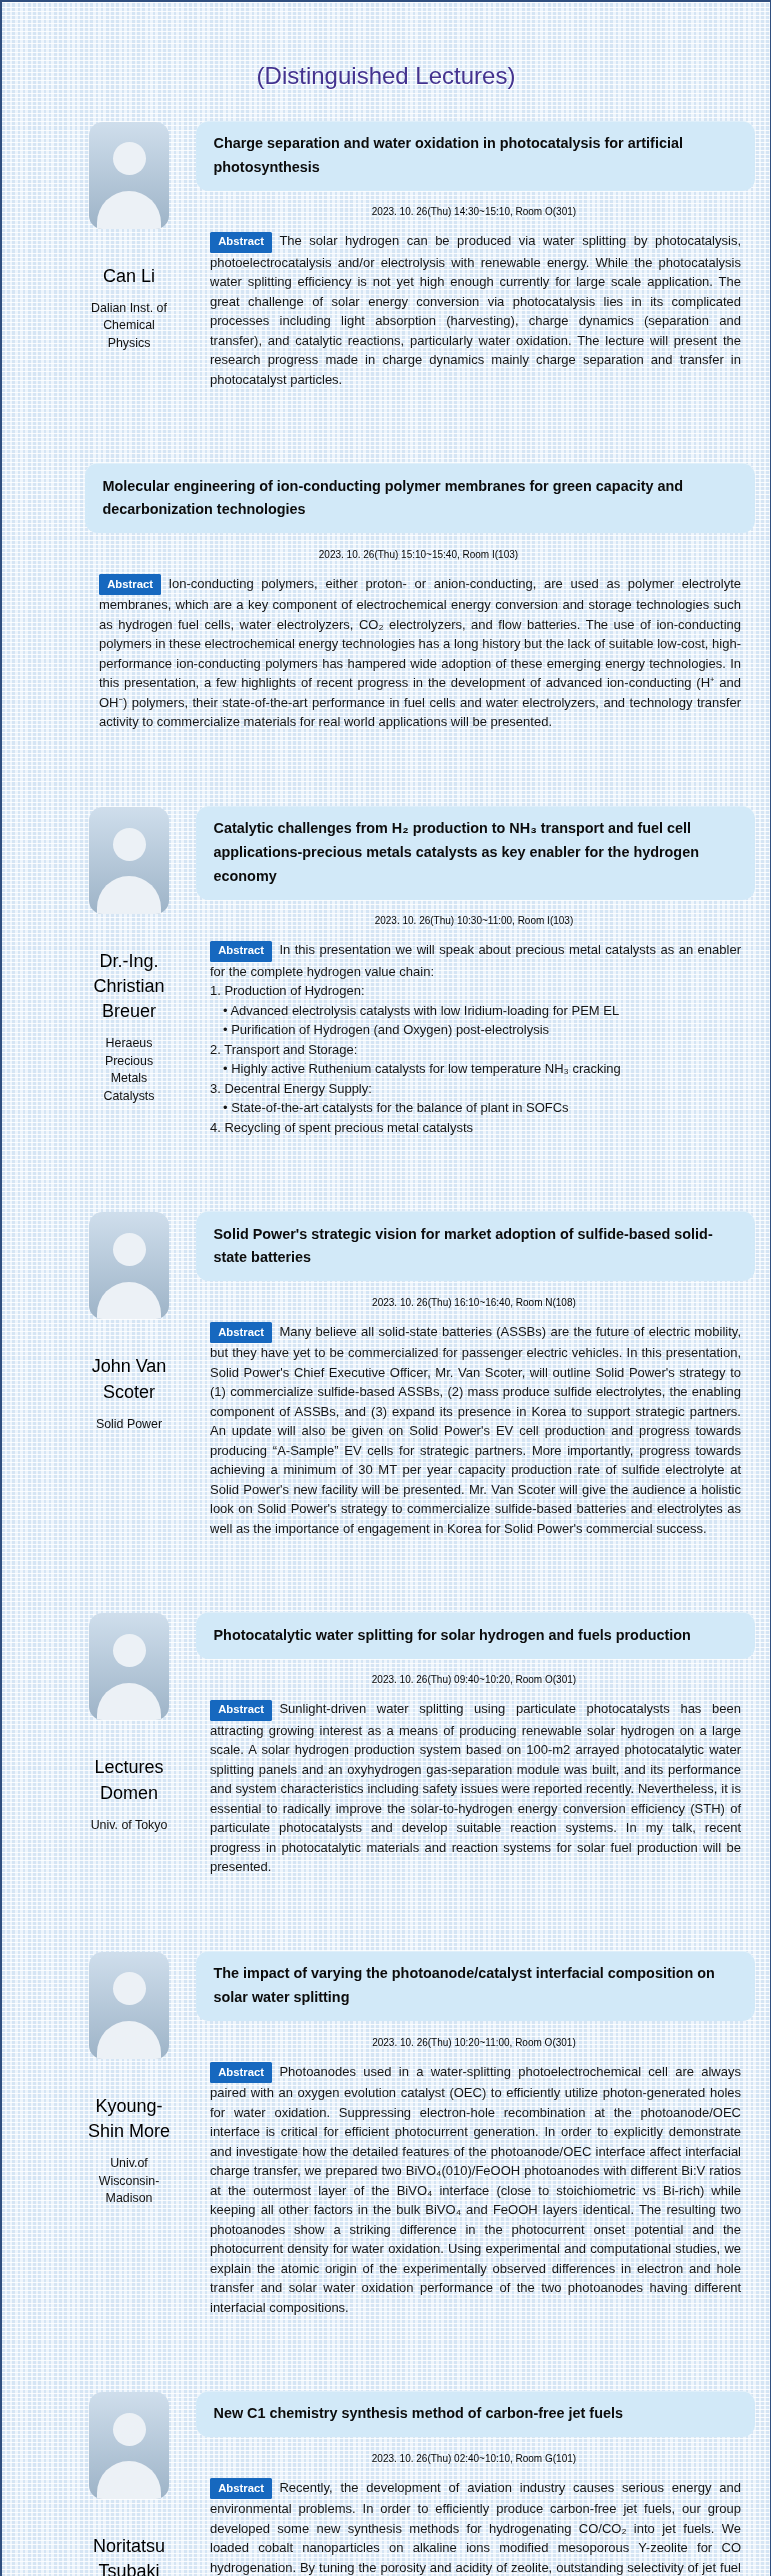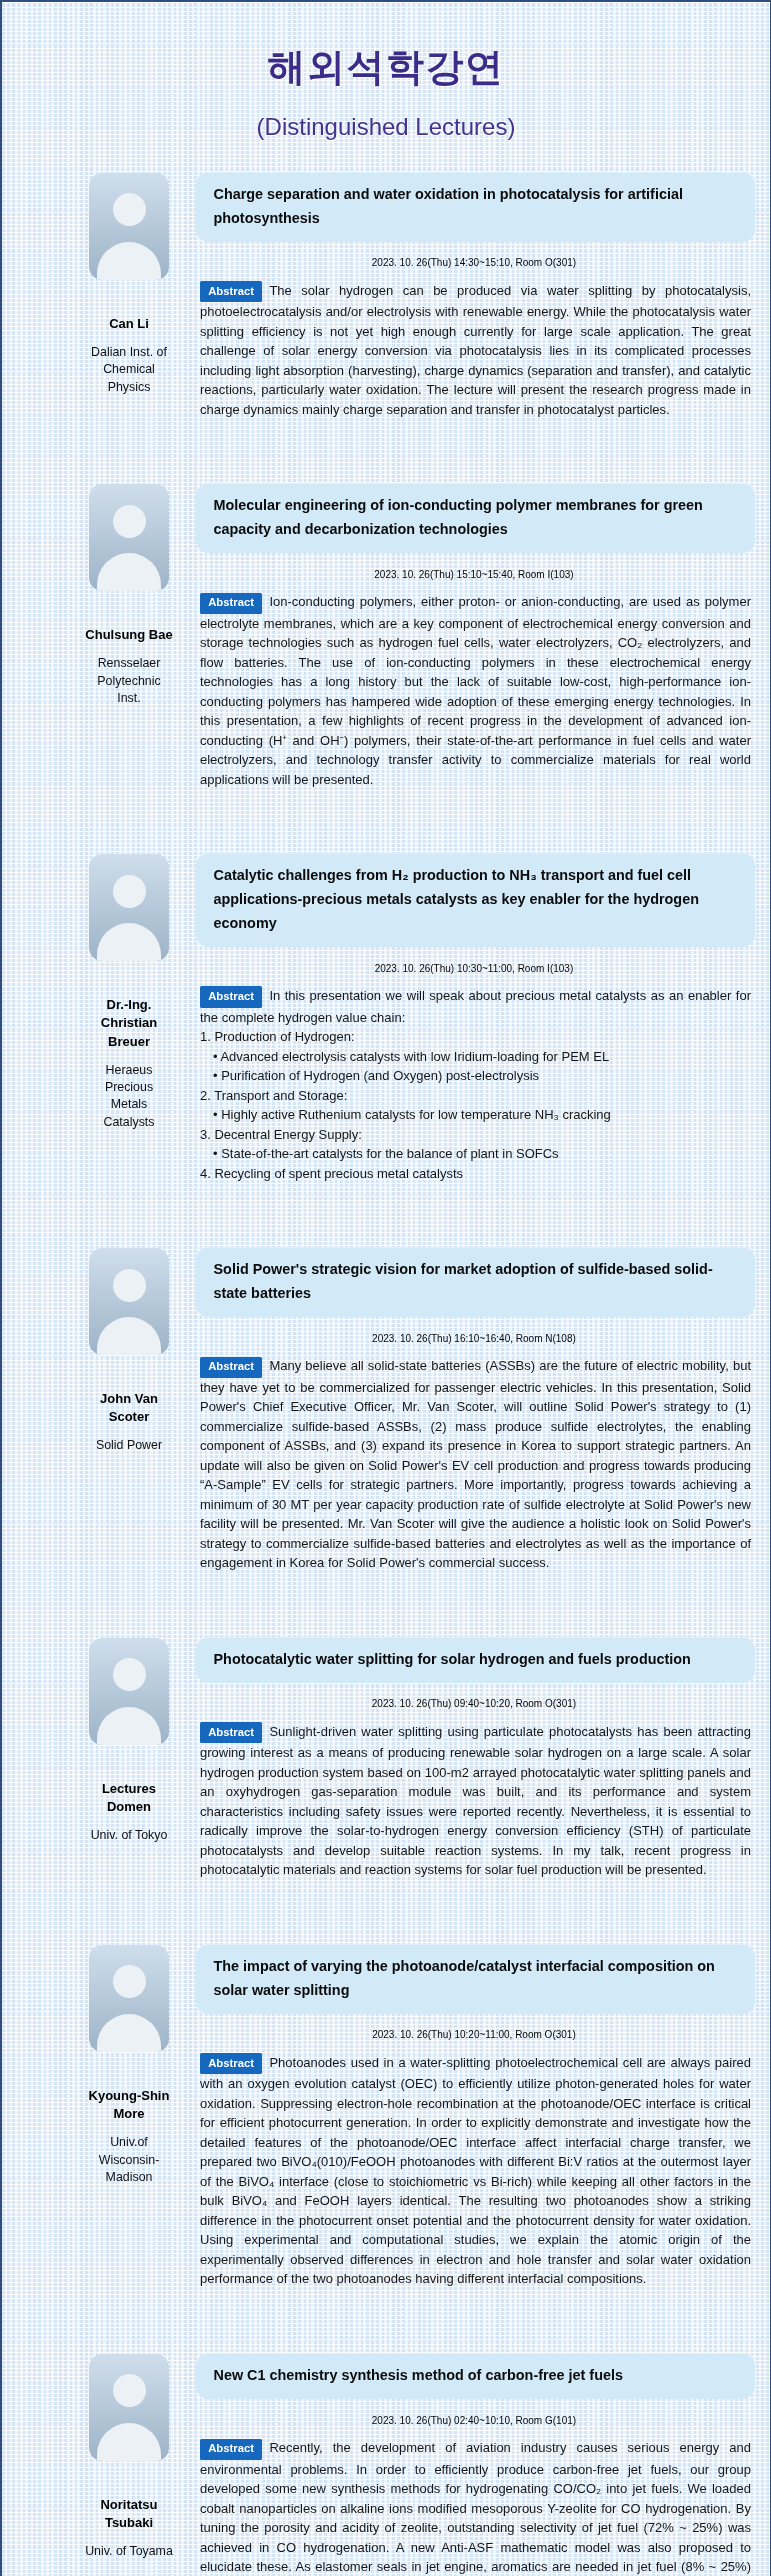--- a/index.html
+++ b/index.html
@@ -31,70 +31,64 @@
     position:relative;overflow:hidden;
   }
   .photo::before{
     content:"";position:absolute;width:33px;height:33px;border-radius:50%;
     background:#ecf1f6;top:20.6px;left:24px;
   }
   .photo::after{
     content:"";position:absolute;width:64px;height:44px;border-radius:32px 32px 0 0;
     background:#ecf1f6;bottom:-6.2px;left:8.2px;
   }
-  .name{font-weight:bold;font-size:13px;color:#000;line-height:1.4;margin-top:35px;}
+  .name{font-weight:normal;font-size:18px;color:#000;line-height:1.4;margin-top:35px;}
   .affil{font-size:12.4px;color:#111;line-height:1.4;margin-top:11px;}
   .rightcol{flex:1;min-width:0;}
   .title-box{
     background:#d2e9f8;border-radius:12.4px;padding:11.3px 17.5px;
     font-size:14.4px;font-weight:bold;color:#0c0c0c;line-height:1.65;
     box-shadow:0 0.5px 0 rgba(255,255,255,0.6) inset;
   }
   .datetime{
     text-align:center;font-weight:normal;font-size:10px;color:#060606;
     margin:15.5px 3.1px 12.4px 0;
   }
-  .abstract{margin:4px;font-size:13px;color:#161616;line-height:1.5;text-align:justify;}
+  .abstract{margin:14px;font-size:13px;color:#161616;line-height:1.5;text-align:justify;}
   .badge{
     display:inline-block;background:#1668bf;color:#ffffff;font-weight:bold;
     font-size:11.3px;padding:1.5px 8.2px 2.6px;border-radius:1.5px;margin-right:7.2px;
     vertical-align:baseline;
   }
   .abstract-text{white-space:pre-line;}
 </style>
 </head>
 <body>
 
 <div class="page">
   <div class="header">
-    <h1>해외석학강연</h1>
     <div class="sub">(Distinguished Lectures)</div>
   </div>
 
   <div class="cards">
 
     <div class="card">
       <div class="leftcol">
         <div class="photo"></div>
         <div class="name">Can Li</div>
         <div class="affil">Dalian Inst. of Chemical Physics</div>
       </div>
       <div class="rightcol">
         <div class="title-box">Charge separation and water oxidation in photocatalysis for artificial photosynthesis</div>
         <div class="datetime">2023. 10. 26(Thu) 14:30~15:10, Room O(301)</div>
         <p class="abstract"><span class="badge">Abstract</span><span class="abstract-text">The solar hydrogen can be produced via water splitting by photocatalysis, photoelectrocatalysis and/or electrolysis with renewable energy. While the photocatalysis water splitting efficiency is not yet high enough currently for large scale application. The great challenge of solar energy conversion via photocatalysis lies in its complicated processes including light absorption (harvesting), charge dynamics (separation and transfer), and catalytic reactions, particularly water oxidation. The lecture will present the research progress made in charge dynamics mainly charge separation and transfer in photocatalyst particles.</span></p>
       </div>
     </div>
 
     <div class="card">
-      <div class="leftcol">
-        <div class="photo"></div>
-        <div class="name">Chulsung Bae</div>
-        <div class="affil">Rensselaer Polytechnic Inst.</div>
-      </div>
       <div class="rightcol">
         <div class="title-box">Molecular engineering of ion-conducting polymer membranes for green capacity and decarbonization technologies</div>
         <div class="datetime">2023. 10. 26(Thu) 15:10~15:40, Room I(103)</div>
         <p class="abstract"><span class="badge">Abstract</span><span class="abstract-text">Ion-conducting polymers, either proton- or anion-conducting, are used as polymer electrolyte membranes, which are a key component of electrochemical energy conversion and storage technologies such as hydrogen fuel cells, water electrolyzers, CO₂ electrolyzers, and flow batteries. The use of ion-conducting polymers in these electrochemical energy technologies has a long history but the lack of suitable low-cost, high-performance ion-conducting polymers has hampered wide adoption of these emerging energy technologies. In this presentation, a few highlights of recent progress in the development of advanced ion-conducting (H⁺ and OH⁻) polymers, their state-of-the-art performance in fuel cells and water electrolyzers, and technology transfer activity to commercialize materials for real world applications will be presented.</span></p>
       </div>
     </div>
 
     <div class="card">
       <div class="leftcol">
         <div class="photo"></div>

